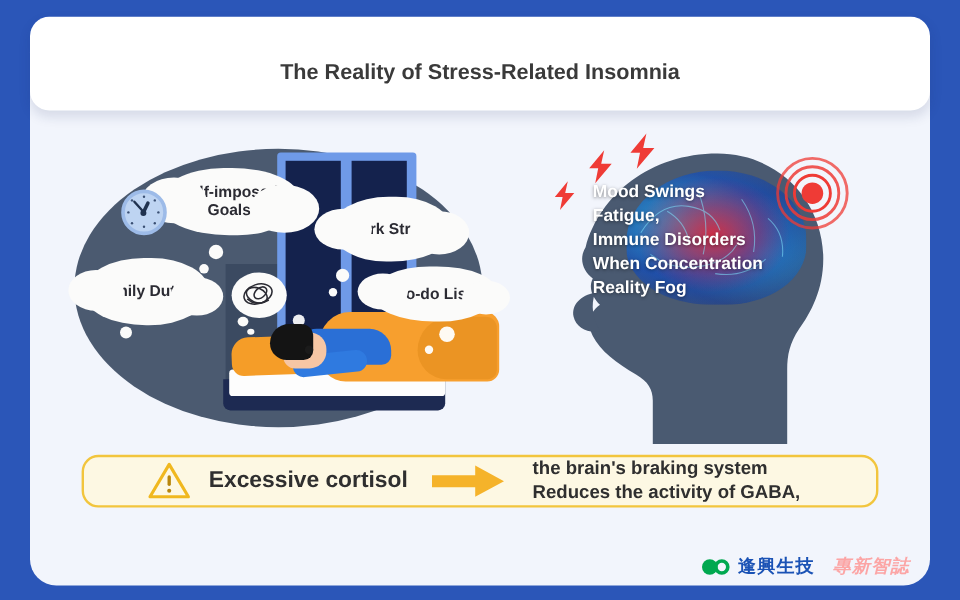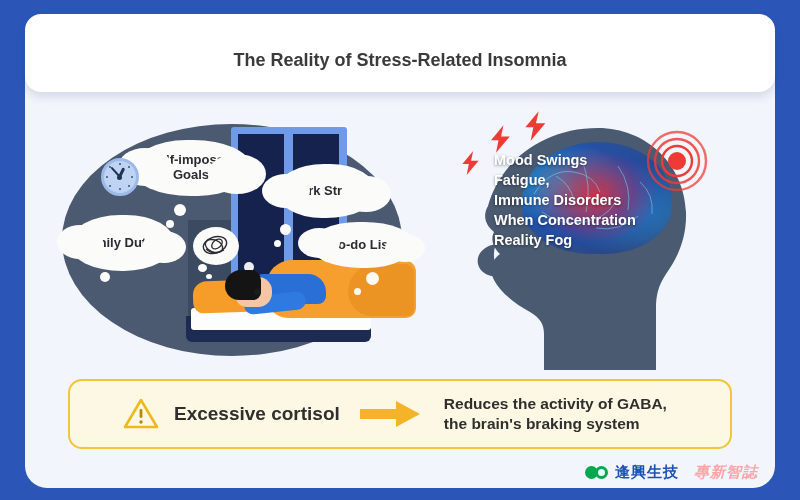--- a/index.html
+++ b/index.html
@@ -241,21 +241,21 @@
 
   .bolt { position: absolute; z-index: 4; }
   .pulse {
     position: absolute; left: 198px; top: 22px;
     width: 62px; height: 62px; z-index: 4;
   }
 
   
   .banner {
     position: absolute; left: 68px; top: 379px;
-    width: 664px; height: 70px;
+    width: 664px; height: 44px;
     background: #fdf8e3;
     border: 2px solid #f2c53d;
     border-radius: 14px;
     display: flex; align-items: center;
     z-index: 5;
   }
   .warn-icon { margin-left: 52px; flex: 0 0 auto; }
   .banner-left-text {
     font-size: 19px; font-weight: bold; color: #2f2f2f;
     margin-left: 14px; white-space: nowrap;
@@ -435,22 +435,22 @@
       <circle cx="19" cy="25" r="1.7" fill="#b8860b"></circle>
     </svg>
 
     <div class="banner-left-text">Excessive cortisol</div>
 
     <svg class="banner-arrow" width="62" height="30" viewBox="0 0 62 30" aria-hidden="true">
       <path fill="#f5b32a" d="M0 10 L36 10 L36 2 L60 15 L36 28 L36 20 L0 20 Z"></path>
     </svg>
 
     <div class="banner-right-text">
+      <div>the brain's braking system</div>
       <div>Reduces the activity of GABA,</div>
-      <div>the brain's braking system</div>
     </div>
   </div>
 
   <div class="footer">
     <div style="display:flex;align-items:center;">
       <div class="logo-dot-filled"></div>
       <div class="logo-dot-open"></div>
     </div>
     <div class="footer-name">逢興生技</div>
     <div class="footer-tagline">專新智誌</div>

